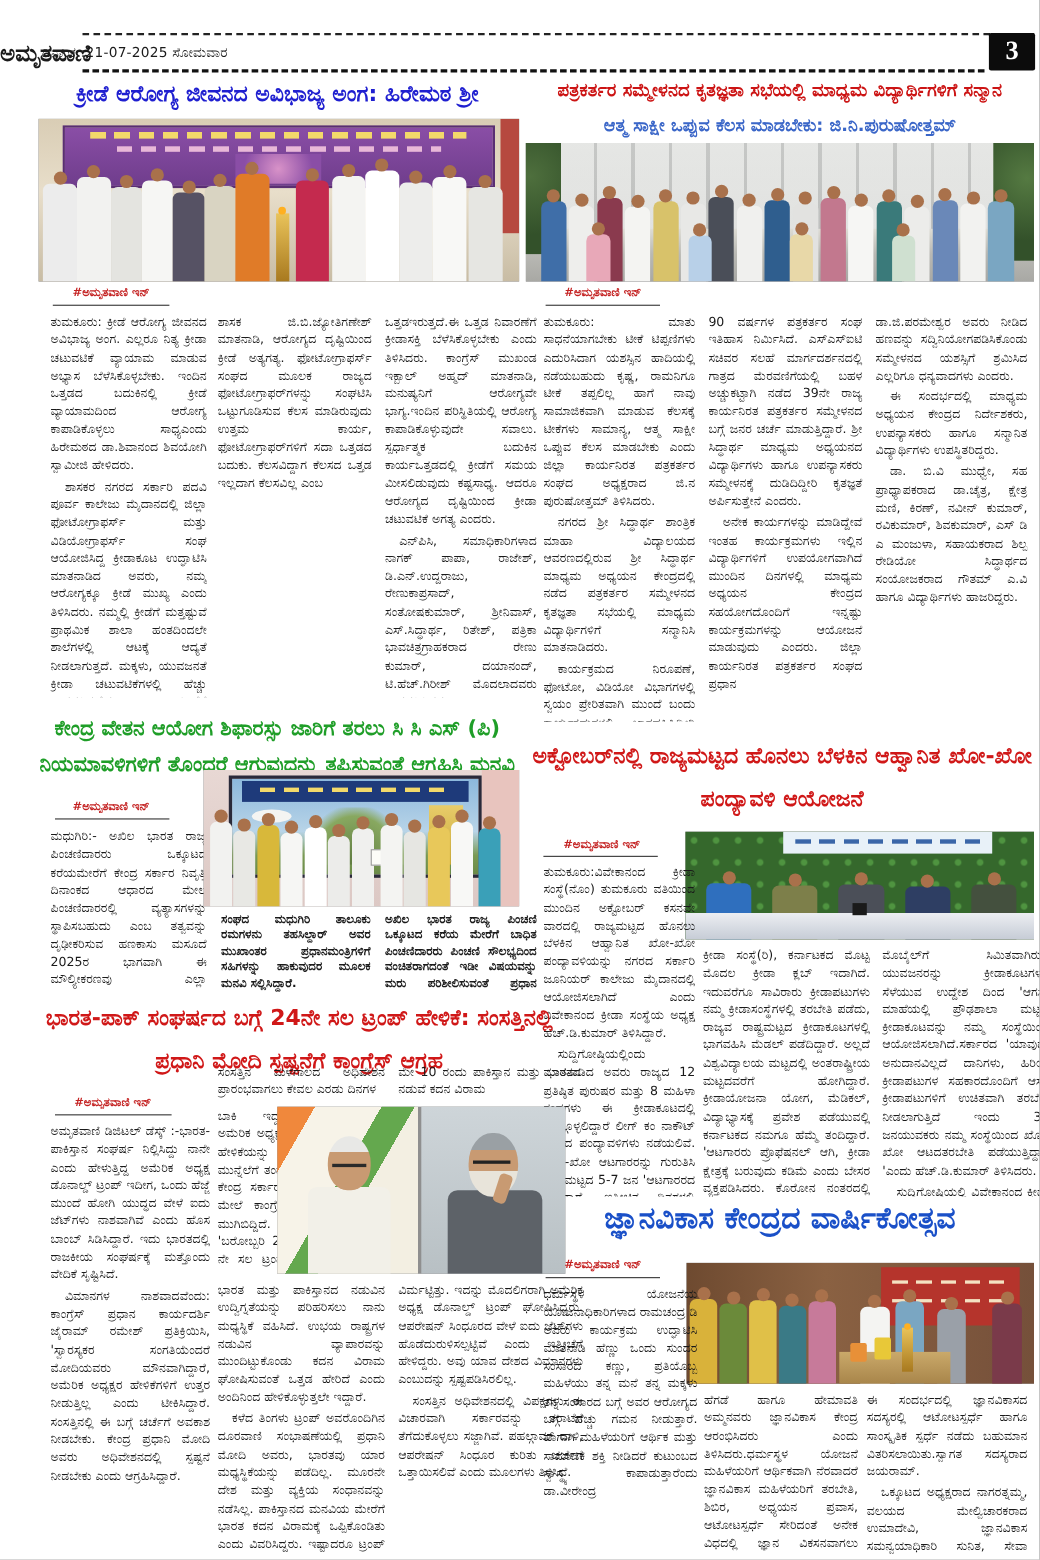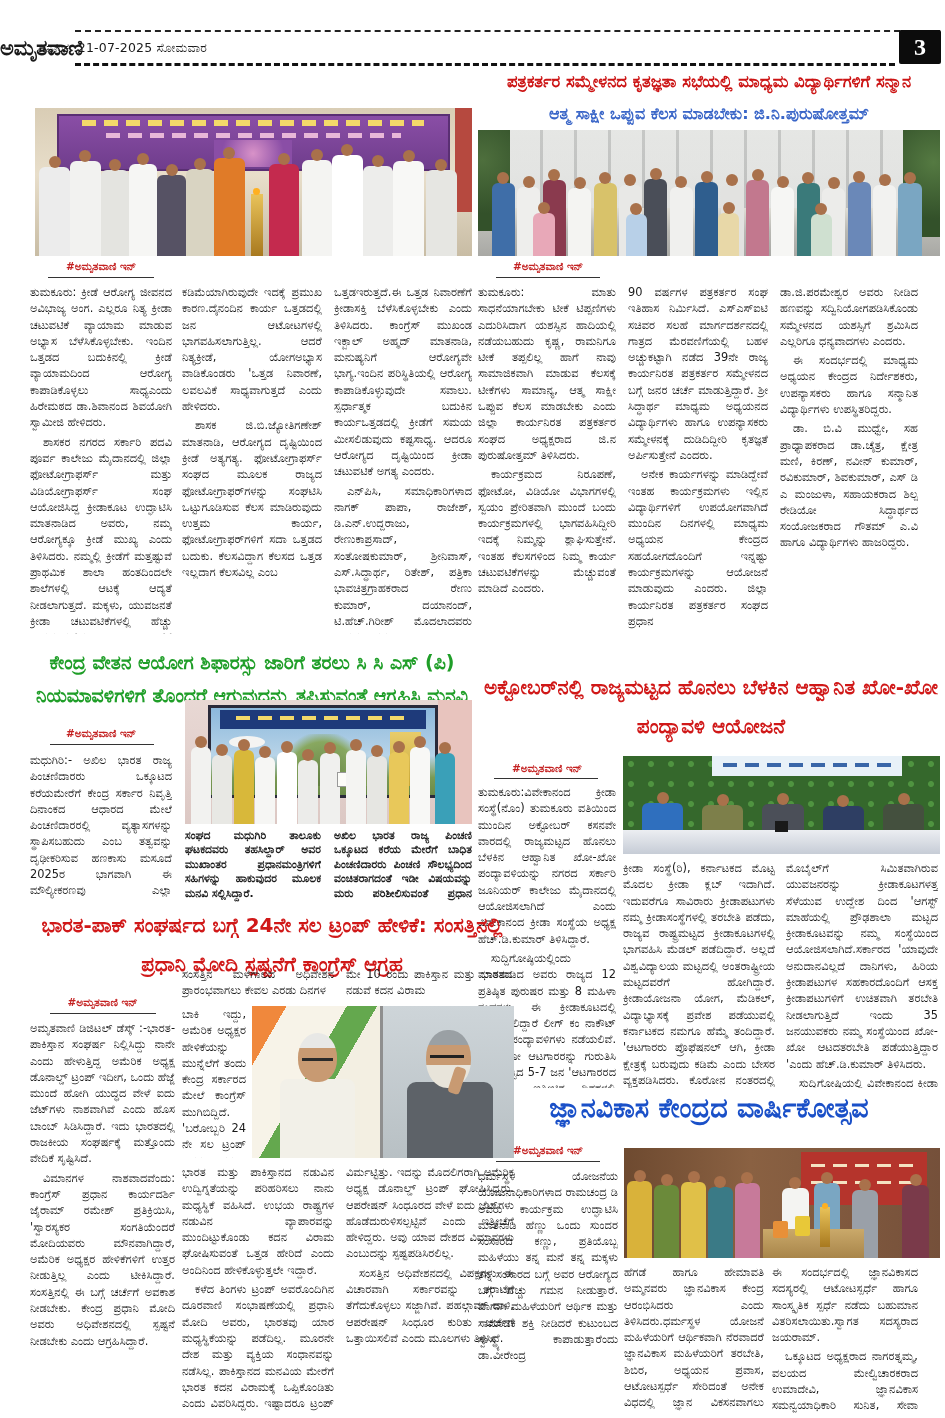--- a/index.html
+++ b/index.html
@@ -11,21 +11,21 @@
   .dateline{position:absolute;left:38px;top:40px;font-size:12.5px;font-weight:normal;letter-spacing:.2px;}
   .masthead{position:absolute;left:0;right:0;top:36px;font-size:21px;font-weight:bold;
             font-family:"Liberation Serif","DejaVu Serif",serif;}
   .pagenum{position:absolute;left:899px;top:30px;width:42px;height:34px;background:#0c0c0c;color:#fff;
            font-size:24px;font-weight:bold;text-align:center;line-height:34px;
            font-family:"Liberation Serif",serif;border-radius:2px;}
   .headline{position:absolute;font-weight:bold;text-align:center;line-height:1.32;overflow:hidden;}
   .byline{position:absolute;font-size:10.5px;font-weight:bold;color:#c42222;text-align:center;overflow:hidden;white-space:nowrap;}
   .rule{position:absolute;border-top:1.5px solid #333;}
   .col{position:absolute;font-size:11.4px;line-height:1.43;text-align:justify;overflow:hidden;
-       word-break:break-word;}
+       word-break:break-word;margin-left:16px;}
   .col p{margin:0 0 3px 0;}
   .col p + p{text-indent:13px;}
   .col.bold{font-weight:600;}
   .col.small{font-size:10.8px;line-height:1.34;}
   
   .photo{position:absolute;overflow:hidden;background:#8f8f8f;}
   .pp{position:absolute;bottom:0;border-radius:6px 6px 0 0;display:block;}
   .pp::before{content:"";position:absolute;top:-11px;left:50%;transform:translateX(-50%);
               width:12px;height:12px;border-radius:50%;background:#a9714b;}
   .txtdash{background-image:repeating-linear-gradient(90deg,currentColor 0 14px,transparent 14px 22px);
@@ -35,20 +35,21 @@
 <body>
 
 <div class="page">
 
   <div class="dash" style="top:30px"></div>
   <div class="dateline">ದಿನಾಂಕ :21-07-2025 ಸೋಮವಾರ</div>
   <div class="masthead">ಅಮೃತವಾಣಿ</div>
   <div class="pagenum">3</div>
   <div class="dash bold" style="top:63px;right:50px"></div>
 
+  <div class="headline" style="left:32px;top:72px;width:440px;height:30px;font-size:20px;color:#1f1fd0">ಕ್ರೀಡೆ ಆರೋಗ್ಯ ಜೀವನದ ಅವಿಭಾಜ್ಯ ಅಂಗ: ಹಿರೇಮಠ ಶ್ರೀ</div>
 
   <div class="photo" style="left:35px;top:108px;width:437px;height:148px">
     <div class="abs" style="inset:0;background:linear-gradient(#d9cdb5,#e8deca 45%,#c8bca4)"></div>
     <div class="abs" style="left:5%;top:4%;width:89%;height:36%;background:linear-gradient(#8a4ea6,#6f3d8c);border:2px solid #5a2f73">
       <div class="abs txtdash" style="left:6%;top:8%;width:88%;height:6px;color:#f3d96a"></div>
       <div class="abs txtdash" style="left:12%;top:32%;width:76%;height:5px;color:#e8b8d8"></div>
       <div class="abs" style="left:40%;top:45%;width:20%;height:50%;background:radial-gradient(circle,#d892c8,#8a4ea6 75%)"></div>
     </div>
     <div class="abs" style="right:0;top:0;width:4%;height:70%;background:#b6493f"></div>
     <i class="pp" style="left:1%;width:7%;height:60%;background:#ececec"></i>
@@ -68,21 +69,20 @@
     <i class="pp" style="left:89.5%;width:7%;height:58%;background:#e6e6e2"></i>
   </div>
 
   <div class="byline" style="left:30px;top:260px;width:142px">#ಅಮೃತವಾಣಿ ಇನ್</div>
   <div class="rule" style="left:48px;top:277px;width:106px"></div>
   <div class="col" style="left:30px;top:284px;width:142px;height:350px">
       <p>ತುಮಕೂರು: ಕ್ರೀಡೆ ಆರೋಗ್ಯ ಜೀವನದ ಅವಿಭಾಜ್ಯ ಅಂಗ. ಎಲ್ಲರೂ ನಿತ್ಯ ಕ್ರೀಡಾ ಚಟುವಟಿಕೆ ವ್ಯಾಯಾಮ ಮಾಡುವ ಅಭ್ಯಾಸ ಬೆಳೆಸಿಕೊಳ್ಳಬೇಕು. ಇಂದಿನ ಒತ್ತಡದ ಬದುಕಿನಲ್ಲಿ ಕ್ರೀಡೆ ವ್ಯಾಯಾಮದಿಂದ ಆರೋಗ್ಯ ಕಾಪಾಡಿಕೊಳ್ಳಲು ಸಾಧ್ಯಎಂದು ಹಿರೇಮಠದ ಡಾ.ಶಿವಾನಂದ ಶಿವಯೋಗಿ ಸ್ವಾಮೀಜಿ ಹೇಳಿದರು.</p>
       <p>ಶಾಸಕರ ನಗರದ ಸರ್ಕಾರಿ ಪದವಿ ಪೂರ್ವ ಕಾಲೇಜು ಮೈದಾನದಲ್ಲಿ ಜಿಲ್ಲಾ ಫೋಟೋಗ್ರಾಫರ್ಸ್ ಮತ್ತು ವಿಡಿಯೋಗ್ರಾಫರ್ಸ್ ಸಂಘ ಆಯೋಜಿಸಿದ್ದ ಕ್ರೀಡಾಕೂಟ ಉದ್ಘಾಟಿಸಿ ಮಾತನಾಡಿದ ಅವರು, ನಮ್ಮ ಆರೋಗ್ಯಕ್ಕೂ ಕ್ರೀಡೆ ಮುಖ್ಯ ಎಂದು ತಿಳಿಸಿದರು. ನಮ್ಮಲ್ಲಿ ಕ್ರೀಡೆಗೆ ಮತ್ತಷ್ಟುವೆ ಪ್ರಾಥಮಿಕ ಶಾಲಾ ಹಂತದಿಂದಲೇ ಶಾಲೆಗಳಲ್ಲಿ ಆಟಕ್ಕೆ ಆದ್ಯತೆ ನೀಡಲಾಗುತ್ತದೆ. ಮಕ್ಕಳು, ಯುವಜನತೆ ಕ್ರೀಡಾ ಚಟುವಟಿಕೆಗಳಲ್ಲಿ ಹೆಚ್ಚು ಭಾಗವಹಿಸಬೇಕು. ಇತ್ತೀಚೆಗೆ ಹೃದಯಾಘಾತ ಪ್ರಕರಣ ಹೆಚ್ಚಾಗುತ್ತಿವೆ. ನಮ್ಮ ದೇಶದಲ್ಲಿ ಉದಾಹರಣೆ, ದೈಹಿಕ ಶ್ರಮ</p>
     </div>
   <div class="col" style="left:182px;top:284px;width:140px;height:350px">
-      <p>ಕಡಿಮೆಯಾಗಿರುವುದೇ ಇದಕ್ಕೆ ಪ್ರಮುಖ ಕಾರಣ.ದೈನಂದಿನ ಕಾರ್ಯ ಒತ್ತಡದಲ್ಲಿ ಜನ ಆಟೋಟಗಳಲ್ಲಿ ಭಾಗವಹಿಸಲಾಗುತ್ತಿಲ್ಲ. ಆದರೆ ನಿತ್ಯಕ್ರೀಡೆ, ಯೋಗಅಭ್ಯಾಸ ವಾಡಿಕೊಂಡರು 'ಒತ್ತಡ ನಿವಾರಣೆ, ಲವಲವಿಕೆ ಸಾಧ್ಯವಾಗುತ್ತದೆ ಎಂದು ಹೇಳಿದರು.</p>
       <p>ಶಾಸಕ ಜಿ.ಬಿ.ಜ್ಯೋತಿಗಣೇಶ್ ಮಾತನಾಡಿ, ಆರೋಗ್ಯದ ದೃಷ್ಟಿಯಿಂದ ಕ್ರೀಡೆ ಅತ್ಯಗತ್ಯ. ಫೋಟೋಗ್ರಾಫರ್ಸ್ ಸಂಘದ ಮೂಲಕ ರಾಜ್ಯದ ಫೋಟೋಗ್ರಾಫರ್‌ಗಳನ್ನು ಸಂಘಟಿಸಿ ಒಟ್ಟುಗೂಡಿಸುವ ಕೆಲಸ ಮಾಡಿರುವುದು ಉತ್ತಮ ಕಾರ್ಯ, ಫೋಟೋಗ್ರಾಫರ್‌ಗಳಿಗೆ ಸದಾ ಒತ್ತಡದ ಬದುಕು. ಕೆಲಸವಿದ್ದಾಗ ಕೆಲಸದ ಒತ್ತಡ ಇಲ್ಲದಾಗ ಕೆಲಸವಿಲ್ಲ ಎಂಬ</p>
     </div>
   <div class="col" style="left:334px;top:284px;width:138px;height:350px">
       <p>ಒತ್ತಡಇರುತ್ತದೆ.ಈ ಒತ್ತಡ ನಿವಾರಣೆಗೆ ಕ್ರೀಡಾಸಕ್ತಿ ಬೆಳೆಸಿಕೊಳ್ಳಬೇಕು ಎಂದು ತಿಳಿಸಿದರು. ಕಾಂಗ್ರೆಸ್ ಮುಖಂಡ ಇಕ್ಬಾಲ್ ಅಹ್ಮದ್ ಮಾತನಾಡಿ, ಮನುಷ್ಯನಿಗೆ ಆರೋಗ್ಯವೇ ಭಾಗ್ಯ.ಇಂದಿನ ಪರಿಸ್ಥಿತಿಯಲ್ಲಿ ಆರೋಗ್ಯ ಕಾಪಾಡಿಕೊಳ್ಳುವುದೇ ಸವಾಲು. ಸ್ಪರ್ಧಾತ್ಮಕ ಬದುಕಿನ ಕಾರ್ಯಒತ್ತಡದಲ್ಲಿ ಕ್ರೀಡೆಗೆ ಸಮಯ ಮೀಸಲಿಡುವುದು ಕಷ್ಟಸಾಧ್ಯ. ಆದರೂ ಆರೋಗ್ಯದ ದೃಷ್ಟಿಯಿಂದ ಕ್ರೀಡಾ ಚಟುವಟಿಕೆ ಅಗತ್ಯ ಎಂದರು.</p>
       <p>ಎನ್‌ಪಿಸಿ, ಸಮಾಧಿಕಾರಿಗಳಾದ ನಾಗಕ್ ಪಾಪಾ, ರಾಜೇಶ್, ಡಿ.ಎನ್.ಉದ್ದರಾಜು, ರೇಣುಕಾಪ್ರಸಾದ್, ಸಂತೋಷಕುಮಾರ್, ಶ್ರೀನಿವಾಸ್, ಎಸ್.ಸಿದ್ಧಾರ್ಥ, ರಿತೇಶ್, ಪತ್ರಿಕಾ ಭಾವಚಿತ್ರಗ್ರಾಹಕರಾದ ರೇಣು ಕುಮಾರ್, ದಯಾನಂದ್, ಟಿ.ಹೆಚ್.ಗಿರೀಶ್ ಮೊದಲಾದವರು ಭಾಗವಹಿಸಿದ್ದರು.</p>
     </div>
 
   <div class="headline" style="left:478px;top:71px;width:462px;height:30px;font-size:16.5px;color:#cc1414">ಪತ್ರಕರ್ತರ ಸಮ್ಮೇಳನದ ಕೃತಜ್ಞತಾ ಸಭೆಯಲ್ಲಿ ಮಾಧ್ಯಮ ವಿದ್ಯಾರ್ಥಿಗಳಿಗೆ ಸನ್ಮಾನ</div>
   <div class="headline" style="left:478px;top:103px;width:462px;height:24px;font-size:16px;color:#3a66c8">ಆತ್ಮ ಸಾಕ್ಷೀ ಒಪ್ಪುವ ಕೆಲಸ ಮಾಡಬೇಕು: ಜಿ.ನಿ.ಪುರುಷೋತ್ತಮ್</div>
 
@@ -111,20 +111,21 @@
     <i class="pp" style="left:12%;width:4.6%;height:34%;background:#e8a8b8"></i>
     <i class="pp" style="left:32%;width:4.6%;height:33%;background:#b8d0e8"></i>
     <i class="pp" style="left:52%;width:4.6%;height:34%;background:#e8d8a8"></i>
     <i class="pp" style="left:72%;width:4.6%;height:33%;background:#cfe0d0"></i>
   </div>
 
   <div class="byline" style="left:478px;top:260px;width:140px">#ಅಮೃತವಾಣಿ ಇನ್</div>
   <div class="rule" style="left:496px;top:277px;width:104px"></div>
   <div class="col" style="left:478px;top:284px;width:138px;height:372px">
       <p>ತುಮಕೂರು: ಮಾತು ಸಾಧನೆಯಾಗಬೇಕು ಟೀಕೆ ಟಿಪ್ಪಣಿಗಳು ಎದುರಿಸಿದಾಗ ಯಶಸ್ಸಿನ ಹಾದಿಯಲ್ಲಿ ನಡೆಯಬಹುದು ಕೃಷ್ಣ, ರಾಮನಿಗೂ ಟೀಕೆ ತಪ್ಪಲಿಲ್ಲ ಹಾಗೆ ನಾವು ಸಾಮಾಜಿಕವಾಗಿ ಮಾಡುವ ಕೆಲಸಕ್ಕೆ ಟೀಕೆಗಳು ಸಾಮಾನ್ಯ, ಆತ್ಮ ಸಾಕ್ಷೀ ಒಪ್ಪುವ ಕೆಲಸ ಮಾಡಬೇಕು ಎಂದು ಜಿಲ್ಲಾ ಕಾರ್ಯನಿರತ ಪತ್ರಕರ್ತರ ಸಂಘದ ಅಧ್ಯಕ್ಷರಾದ ಜಿ.ನ ಪುರುಷೋತ್ತಮ್ ತಿಳಿಸಿದರು.</p>
+      <p>ನಗರದ ಶ್ರೀ ಸಿದ್ಧಾರ್ಥ ಶಾಂತ್ರಿಕ ಮಾಹಾ ವಿದ್ಯಾಲಯದ ಆವರಣದಲ್ಲಿರುವ ಶ್ರೀ ಸಿದ್ಧಾರ್ಥ ಮಾಧ್ಯಮ ಅಧ್ಯಯನ ಕೇಂದ್ರದಲ್ಲಿ ನಡೆದ ಪತ್ರಕರ್ತರ ಸಮ್ಮೇಳನದ ಕೃತಜ್ಞತಾ ಸಭೆಯಲ್ಲಿ ಮಾಧ್ಯಮ ವಿದ್ಯಾರ್ಥಿಗಳಿಗೆ ಸನ್ಮಾನಿಸಿ ಮಾತನಾಡಿದರು.</p>
       <p>ಕಾರ್ಯಕ್ರಮದ ನಿರೂಪಣೆ, ಫೋಟೋ, ವಿಡಿಯೋ ವಿಭಾಗಗಳಲ್ಲಿ ಸ್ವಯಂ ಪ್ರೇರಿತವಾಗಿ ಮುಂದೆ ಬಂದು ಕಾರ್ಯಕ್ರಮಗಳಲ್ಲಿ ಭಾಗವಹಿಸಿದ್ದೀರಿ ಇದಕ್ಕೆ ನಿಮ್ಮನ್ನು ಶ್ಲಾಘಿಸುತ್ತೇನೆ. ಇಂತಹ ಕೆಲಸಗಳಿಂದ ನಿಮ್ಮ ಕಾರ್ಯ ಚಟುವಟಿಕೆಗಳನ್ನು ಮೆಚ್ಚುವಂತೆ ಮಾಡಿದೆ ಎಂದರು.</p>
     </div>
   <div class="col" style="left:628px;top:284px;width:140px;height:372px">
       <p>90 ವರ್ಷಗಳ ಪತ್ರಕರ್ತರ ಸಂಘ ಇತಿಹಾಸ ನಿರ್ಮಿಸಿದೆ. ಎಸ್‌ಎಸ್‌ಐಟಿ ಸಚಿವರ ಸಲಹೆ ಮಾರ್ಗದರ್ಶನದಲ್ಲಿ ಗಾತ್ರದ ಮೆರವಣಿಗೆಯಲ್ಲಿ ಬಹಳ ಅಚ್ಚುಕಟ್ಟಾಗಿ ನಡೆದ 39ನೇ ರಾಜ್ಯ ಕಾರ್ಯನಿರತ ಪತ್ರಕರ್ತರ ಸಮ್ಮೇಳನದ ಬಗ್ಗೆ ಜನರ ಚರ್ಚೆ ಮಾಡುತ್ತಿದ್ದಾರೆ. ಶ್ರೀ ಸಿದ್ಧಾರ್ಥ ಮಾಧ್ಯಮ ಅಧ್ಯಯನದ ವಿದ್ಯಾರ್ಥಿಗಳು ಹಾಗೂ ಉಪನ್ಯಾಸಕರು ಸಮ್ಮೇಳನಕ್ಕೆ ದುಡಿದಿದ್ದೀರಿ ಕೃತಜ್ಞತೆ ಅರ್ಪಿಸುತ್ತೇನೆ ಎಂದರು.</p>
       <p>ಅನೇಕ ಕಾರ್ಯಗಳನ್ನು ಮಾಡಿದ್ದೇವೆ ಇಂತಹ ಕಾರ್ಯಕ್ರಮಗಳು ಇಲ್ಲಿನ ವಿದ್ಯಾರ್ಥಿಗಳಿಗೆ ಉಪಯೋಗವಾಗಿದೆ ಮುಂದಿನ ದಿನಗಳಲ್ಲಿ ಮಾಧ್ಯಮ ಅಧ್ಯಯನ ಕೇಂದ್ರದ ಸಹಯೋಗದೊಂದಿಗೆ ಇನ್ನಷ್ಟು ಕಾರ್ಯಕ್ರಮಗಳನ್ನು ಆಯೋಜನೆ ಮಾಡುವುದು ಎಂದರು. ಜಿಲ್ಲಾ ಕಾರ್ಯನಿರತ ಪತ್ರಕರ್ತರ ಸಂಘದ ಪ್ರಧಾನ</p>
     </div>
   <div class="col" style="left:780px;top:284px;width:138px;height:372px">
       <p>ಡಾ.ಜಿ.ಪರಮೇಶ್ವರ ಅವರು ನೀಡಿದ ಹಣವನ್ನು ಸದ್ವಿನಿಯೋಗಪಡಿಸಿಕೊಂಡು ಸಮ್ಮೇಳನದ ಯಶಸ್ಸಿಗೆ ಶ್ರಮಿಸಿದ ಎಲ್ಲರಿಗೂ ಧನ್ಯವಾದಗಳು ಎಂದರು.</p>
       <p>ಈ ಸಂದರ್ಭದಲ್ಲಿ ಮಾಧ್ಯಮ ಅಧ್ಯಯನ ಕೇಂದ್ರದ ನಿರ್ದೇಶಕರು, ಉಪನ್ಯಾಸಕರು ಹಾಗೂ ಸನ್ಮಾನಿತ ವಿದ್ಯಾರ್ಥಿಗಳು ಉಪಸ್ಥಿತರಿದ್ದರು.</p>
       <p>ಡಾ. ಬಿ.ವಿ ಮುಧ್ವೇ, ಸಹ ಪ್ರಾಧ್ಯಾಪಕರಾದ ಡಾ.ಚೈತ್ರ, ಕ್ಷೇತ್ರ ಮಣಿ, ಕಿರಣ್, ನವೀನ್ ಕುಮಾರ್, ರವಿಕುಮಾರ್, ಶಿವಕುಮಾರ್, ಎಸ್ ಡಿ ಎ ಮಂಜುಳಾ, ಸಹಾಯಕರಾದ ಶಿಲ್ಪ ರೇಡಿಯೋ ಸಿದ್ಧಾರ್ಥದ ಸಂಯೋಜಕರಾದ ಗೌತಮ್ ಎ.ವಿ ಹಾಗೂ ವಿದ್ಯಾರ್ಥಿಗಳು ಹಾಜರಿದ್ದರು.</p>
@@ -157,21 +158,21 @@
     <i class="pp" style="left:47%;width:7%;height:57%;background:#f0f0ee"></i>
     <div class="abs" style="left:53%;bottom:30%;width:9%;height:10%;background:#fcfcf8;border:1px solid #999"></div>
     <i class="pp" style="left:56%;width:7%;height:60%;background:#f4f4f2"></i>
     <i class="pp" style="left:63.5%;width:7%;height:55%;background:#e6e6e2"></i>
     <i class="pp" style="left:71%;width:7%;height:58%;background:#e8c85a"></i>
     <i class="pp" style="left:78.5%;width:7%;height:62%;background:#f8f8f6"></i>
     <i class="pp" style="left:87%;width:7%;height:57%;background:#3aa0b8"></i>
   </div>
 
   <div class="col small bold" style="left:185px;top:829px;width:136px;height:74px">
-      <p>ಸಂಘದ ಮಧುಗಿರಿ ತಾಲೂಕು ಘಟಕದವರು ತಹಸಿಲ್ದಾರ್ ಅವರ ಮುಖಾಂತರ ಪ್ರಧಾನಮಂತ್ರಿಗಳಿಗೆ ಸಹಿಗಳನ್ನು ಹಾಕುವುದರ ಮೂಲಕ ಮನವಿ ಸಲ್ಲಿಸಿದ್ದಾರೆ.</p>
+      <p>ಸಂಘದ ಮಧುಗಿರಿ ತಾಲೂಕು ರಮಗಳನು ತಹಸಿಲ್ದಾರ್ ಅವರ ಮುಖಾಂತರ ಪ್ರಧಾನಮಂತ್ರಿಗಳಿಗೆ ಸಹಿಗಳನ್ನು ಹಾಕುವುದರ ಮೂಲಕ ಮನವಿ ಸಲ್ಲಿಸಿದ್ದಾರೆ.</p>
     </div>
   <div class="col small bold" style="left:334px;top:829px;width:138px;height:74px">
       <p>ಅಖಿಲ ಭಾರತ ರಾಜ್ಯ ಪಿಂಚಣಿ ಒಕ್ಕೂಟದ ಕರೆಯ ಮೇರೆಗೆ ಬಾಧಿತ ಪಿಂಚಣಿದಾರರು ಪಿಂಚಣಿ ಸೌಲಭ್ಯದಿಂದ ವಂಚಿತರಾಗದಂತೆ ಇಡೀ ವಿಷಯವನ್ನು ಮರು ಪರಿಶೀಲಿಸುವಂತೆ ಪ್ರಧಾನ ಮಂತ್ರಿಗಳಲ್ಲಿ ಮನವಿ ಮಾಡಿದರು.</p>
     </div>
 
   <div class="headline" style="left:480px;top:668px;width:462px;height:86px;font-size:20px;color:#d01818;line-height:1.95">ಅಕ್ಟೋಬರ್‌ನಲ್ಲಿ ರಾಜ್ಯಮಟ್ಟದ ಹೊನಲು ಬೆಳಕಿನ ಆಹ್ವಾನಿತ ಖೋ-ಖೋ ಪಂದ್ಯಾವಳಿ ಆಯೋಜನೆ</div>
   <div class="byline" style="left:478px;top:762px;width:138px">#ಅಮೃತವಾಣಿ ಇನ್</div>
   <div class="rule" style="left:494px;top:778px;width:104px"></div>
 
   <div class="photo" style="left:623px;top:756px;width:317px;height:98px">

